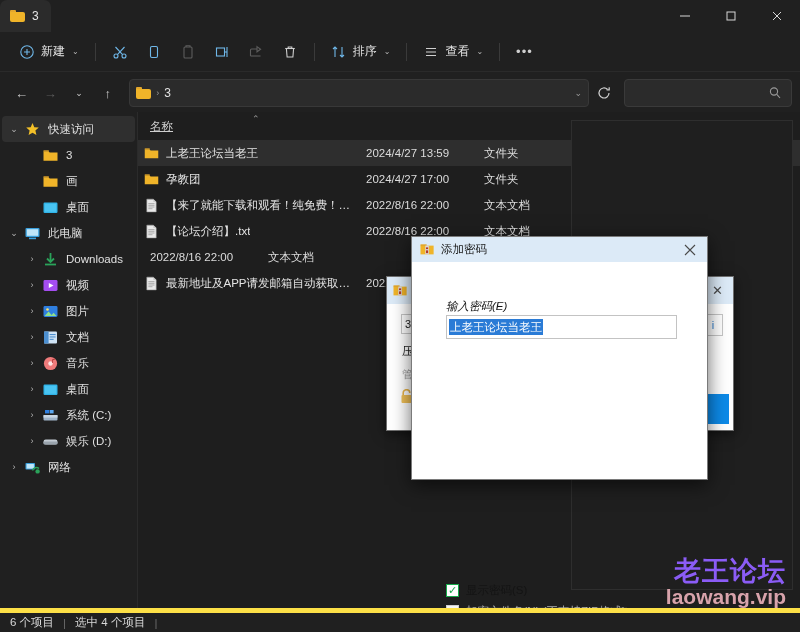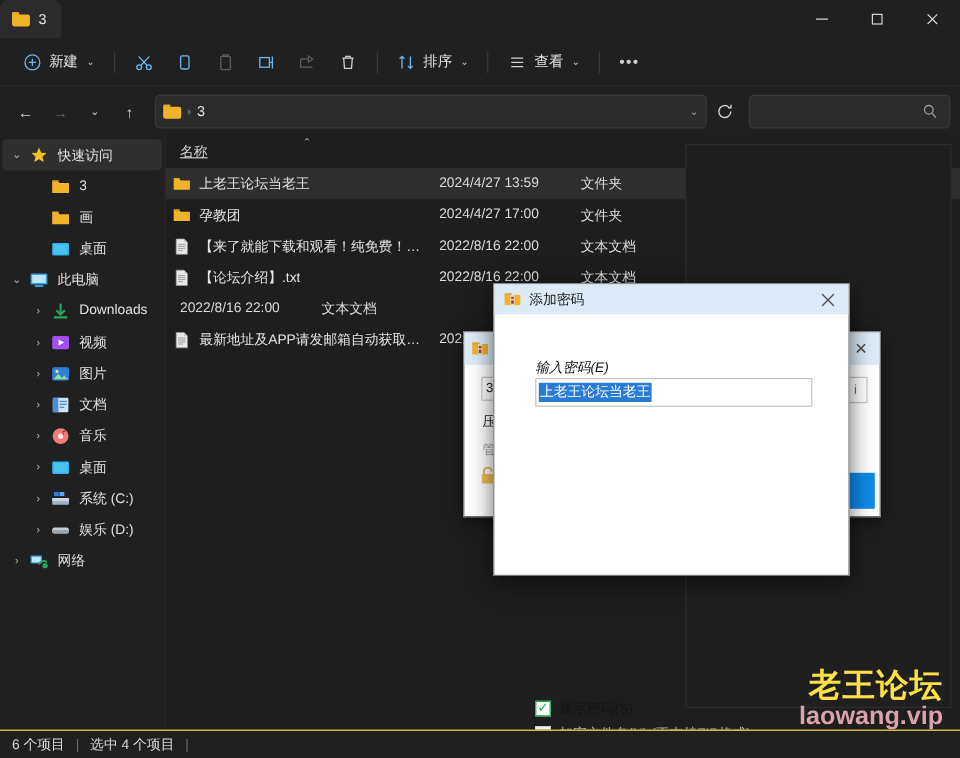--- a/index.html
+++ b/index.html
@@ -148,32 +148,32 @@
     position:absolute; left: 12px; top: 3px; width: 338px; height: 4px;
     background: #9a9a9a; border-radius: 2px;
   }
   .vscroll-line{
     position:absolute; left:487px; bottom: 24px; width:140px;height:1px;background:#2f2f2f;
   }
 
   
   .statusbar {
     position: absolute; left: 0; bottom: 0; width: 800px; height: 24px;
-    background: #202020; border-top: 1px solid #fde047;
+    background: #202020; border-top: 5px solid #fde047;
     display: flex; align-items: center; gap: 9px; padding-left: 10px;
     font-size: 11.5px; color: #d8d8d8;
   }
   .statusbar .divider { color: #6a6a6a; }
 
   
   .watermark {
     position: absolute; right: 14px; bottom: 24px; text-align: right;
     pointer-events: none;
   }
-  .wm1 { font-size: 27px; font-weight: 700; color: #fde047; letter-spacing: 1px; line-height: 1.08;}
+  .wm1 { font-size: 27px; font-weight: 700; color: #8b5cf6; letter-spacing: 1px; line-height: 1.08;}
   .wm2 { font-size: 21px; font-weight: 700; color: #d8a3ab; letter-spacing: 0px; line-height: 1.05;}
 
   
   .bgdialog {
     position: absolute; left: 386px; top: 276px; width: 348px; height: 155px;
     background: #ffffff; border: 1px solid #6f6f6f;
     box-shadow: 0 3px 12px rgba(0,0,0,.55);
     overflow: hidden;
   }
   .bgdialog .bg-title {

